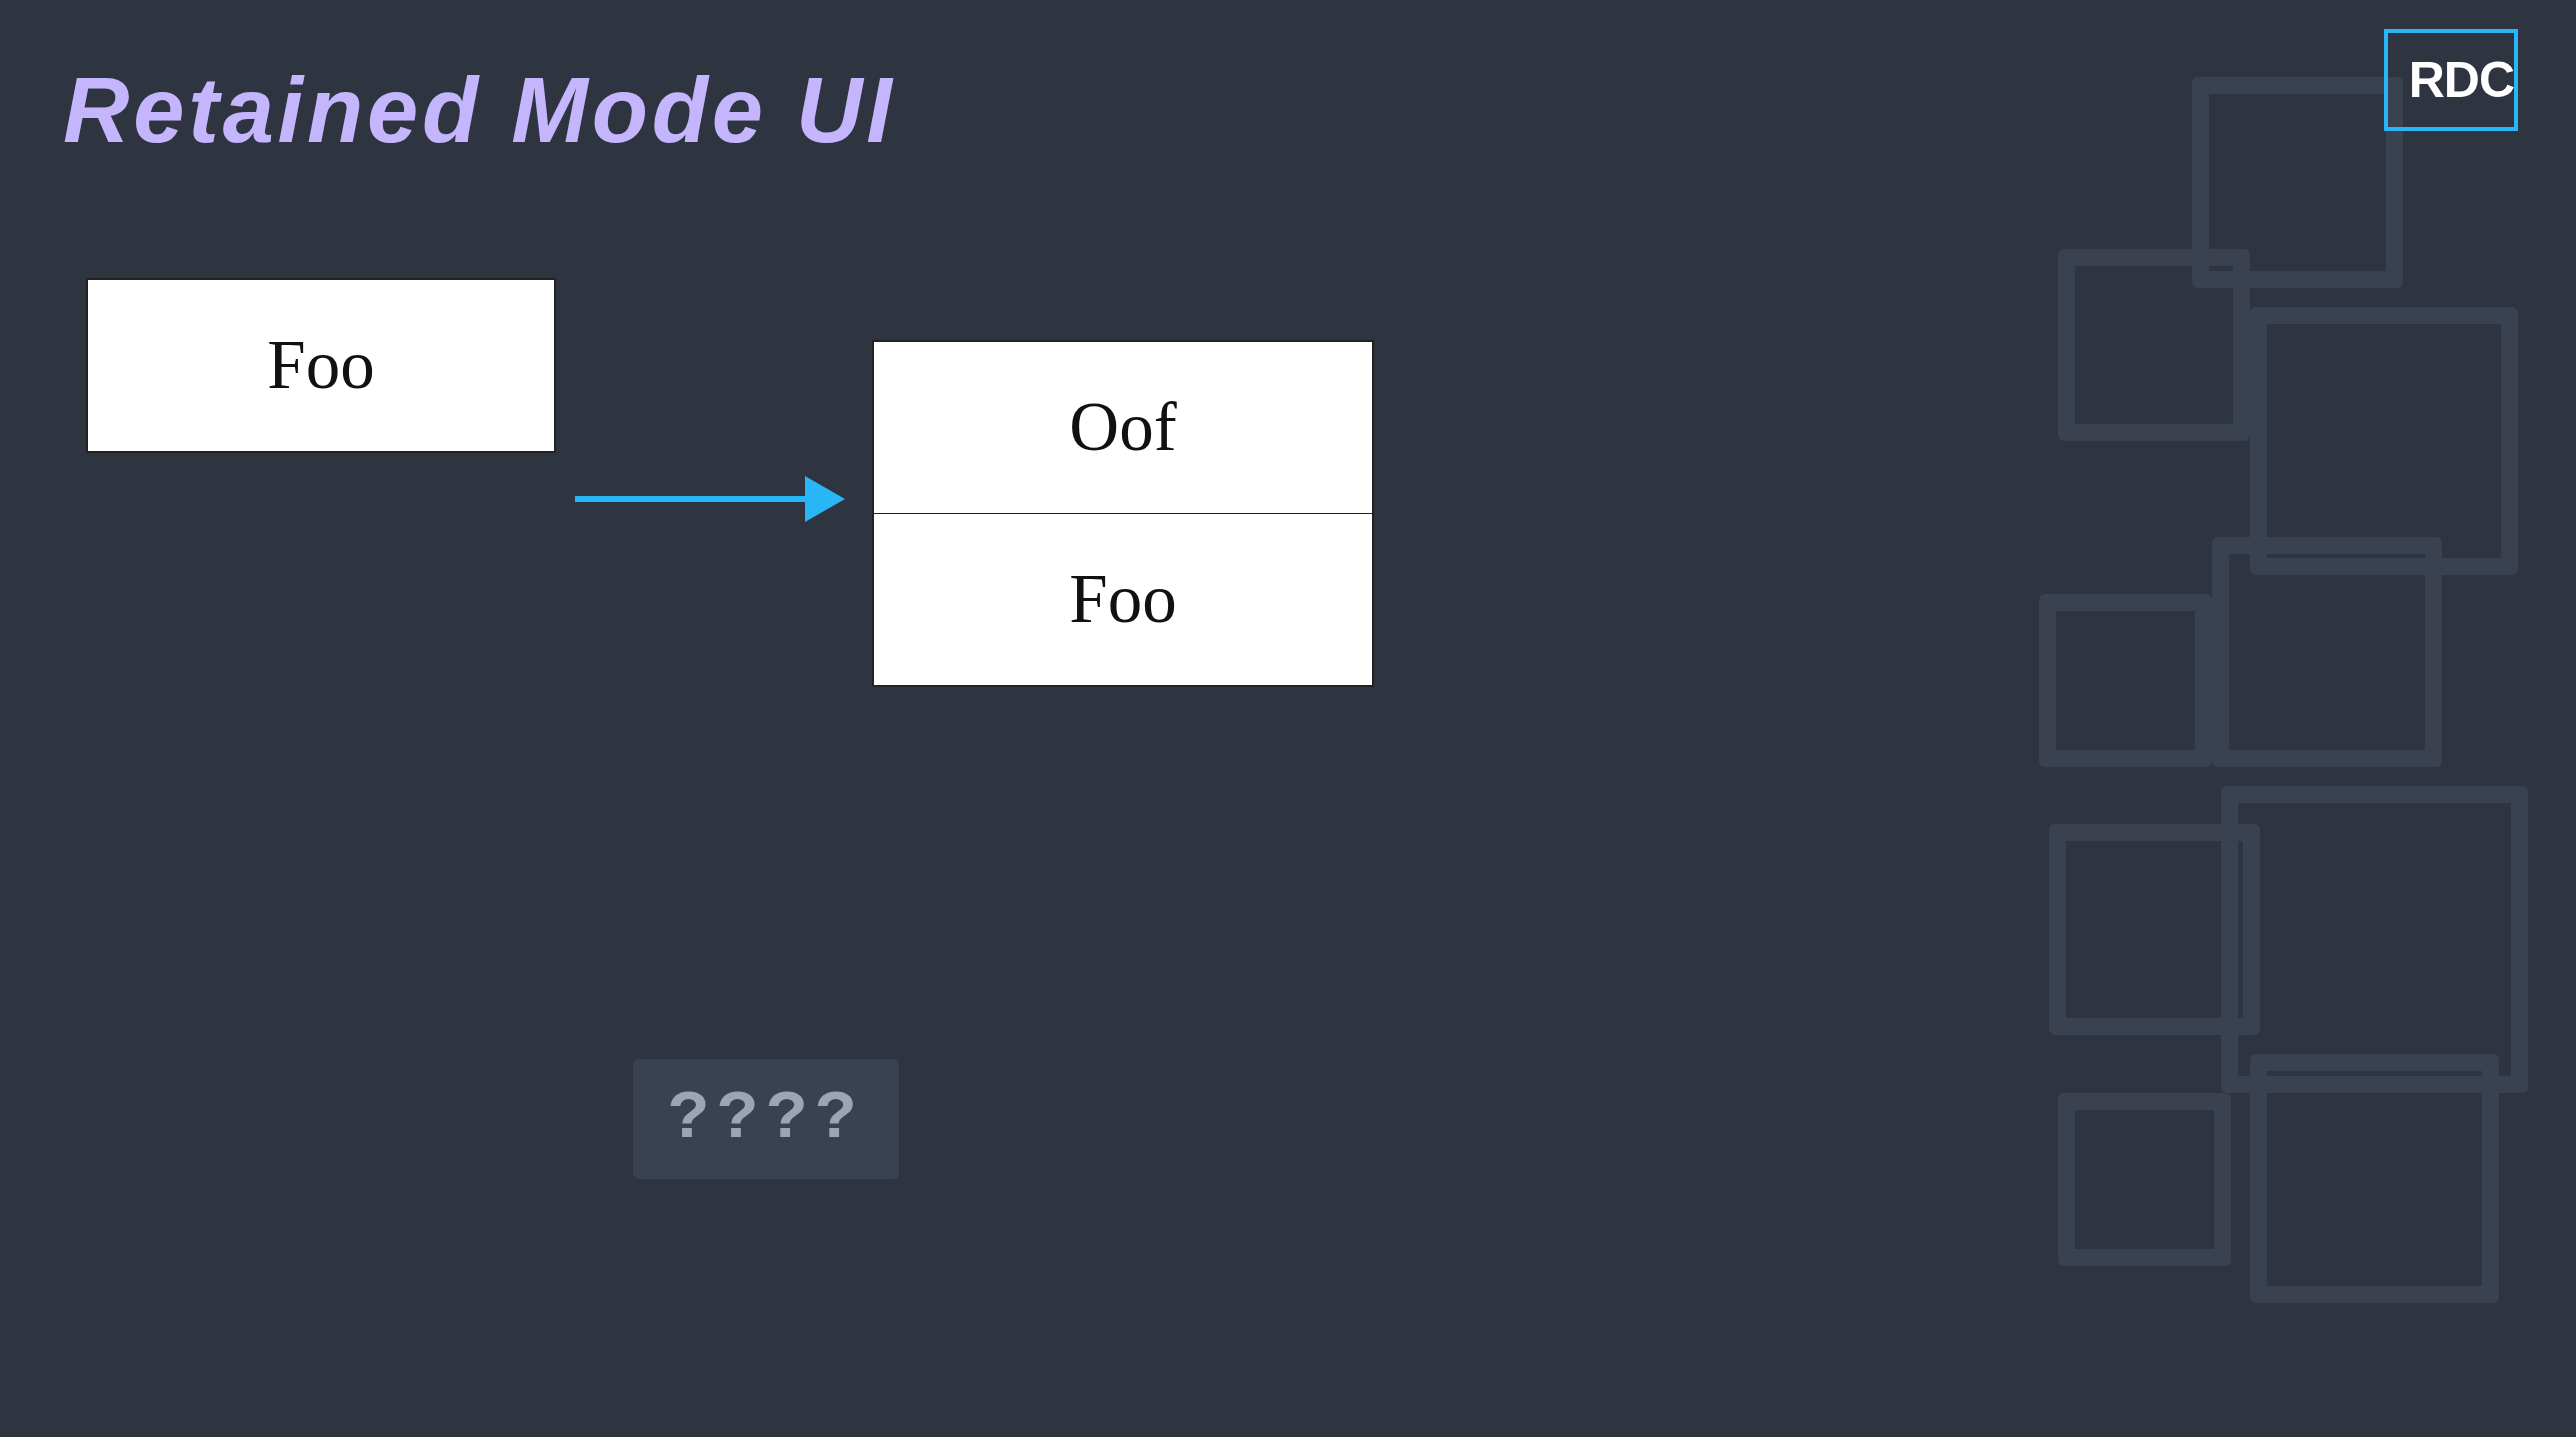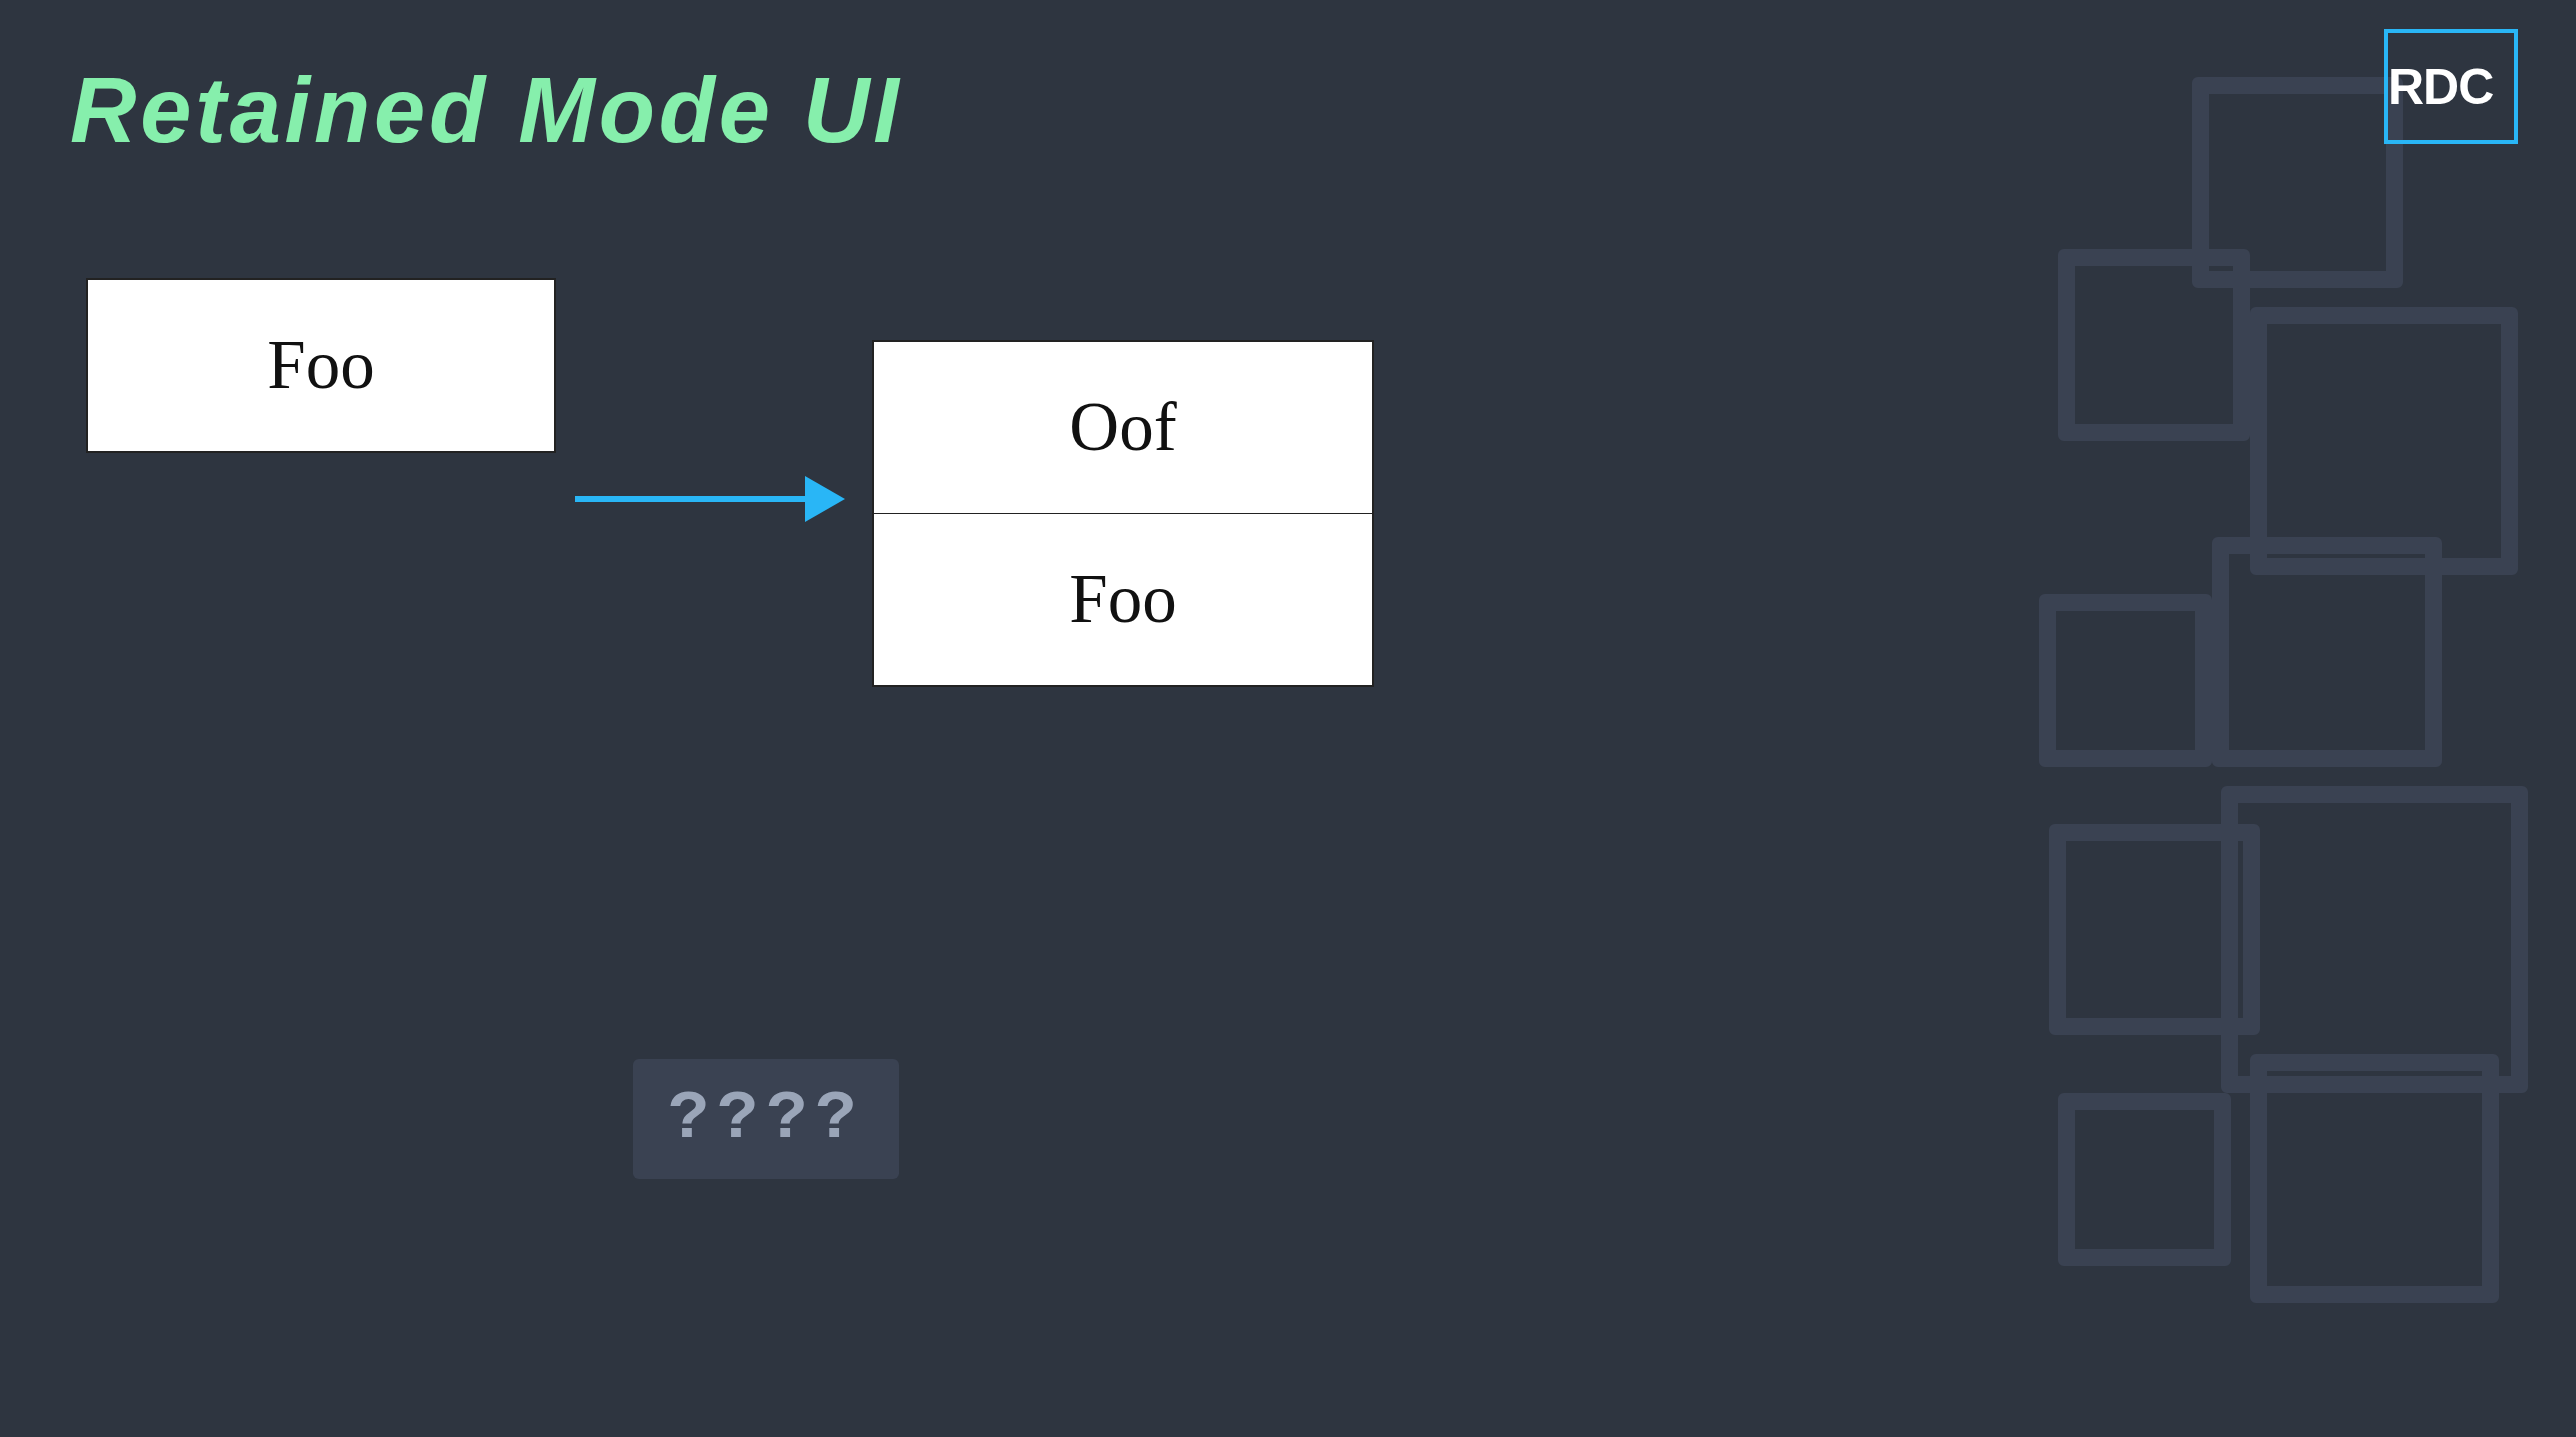--- a/index.html
+++ b/index.html
@@ -27,40 +27,40 @@
       position: absolute;
       border: 17px solid #3a4252;
       background: transparent;
       border-radius: 5.8px;
     }
 
     
     .title {
       position: absolute;
       top: 58px;
-      left: 70px;
+      left: 63px;
       font-size: 92px;
       font-weight: 900;
-      color: #86efac;
+      color: #c4b5fd;
       letter-spacing: 3.8px;
       font-family: 'Arial Black', 'Arial', sans-serif;
       font-style: italic;
     }
 
     
     .rdc-logo {
       position: absolute;
       top: 29px;
       right: 58px;
       width: 134px;
-      height: 115px;
+      height: 102px;
       border: 4.8px solid #29b6f6;
       display: flex;
       align-items: center;
-      justify-content: flex-start;
+      justify-content: flex-end;
     }
 
     .rdc-logo-text {
       color: white;
       font-size: 50px;
       font-weight: 900;
       font-family: 'Arial Black', Arial, sans-serif;
       letter-spacing: -1px;
     }
 

